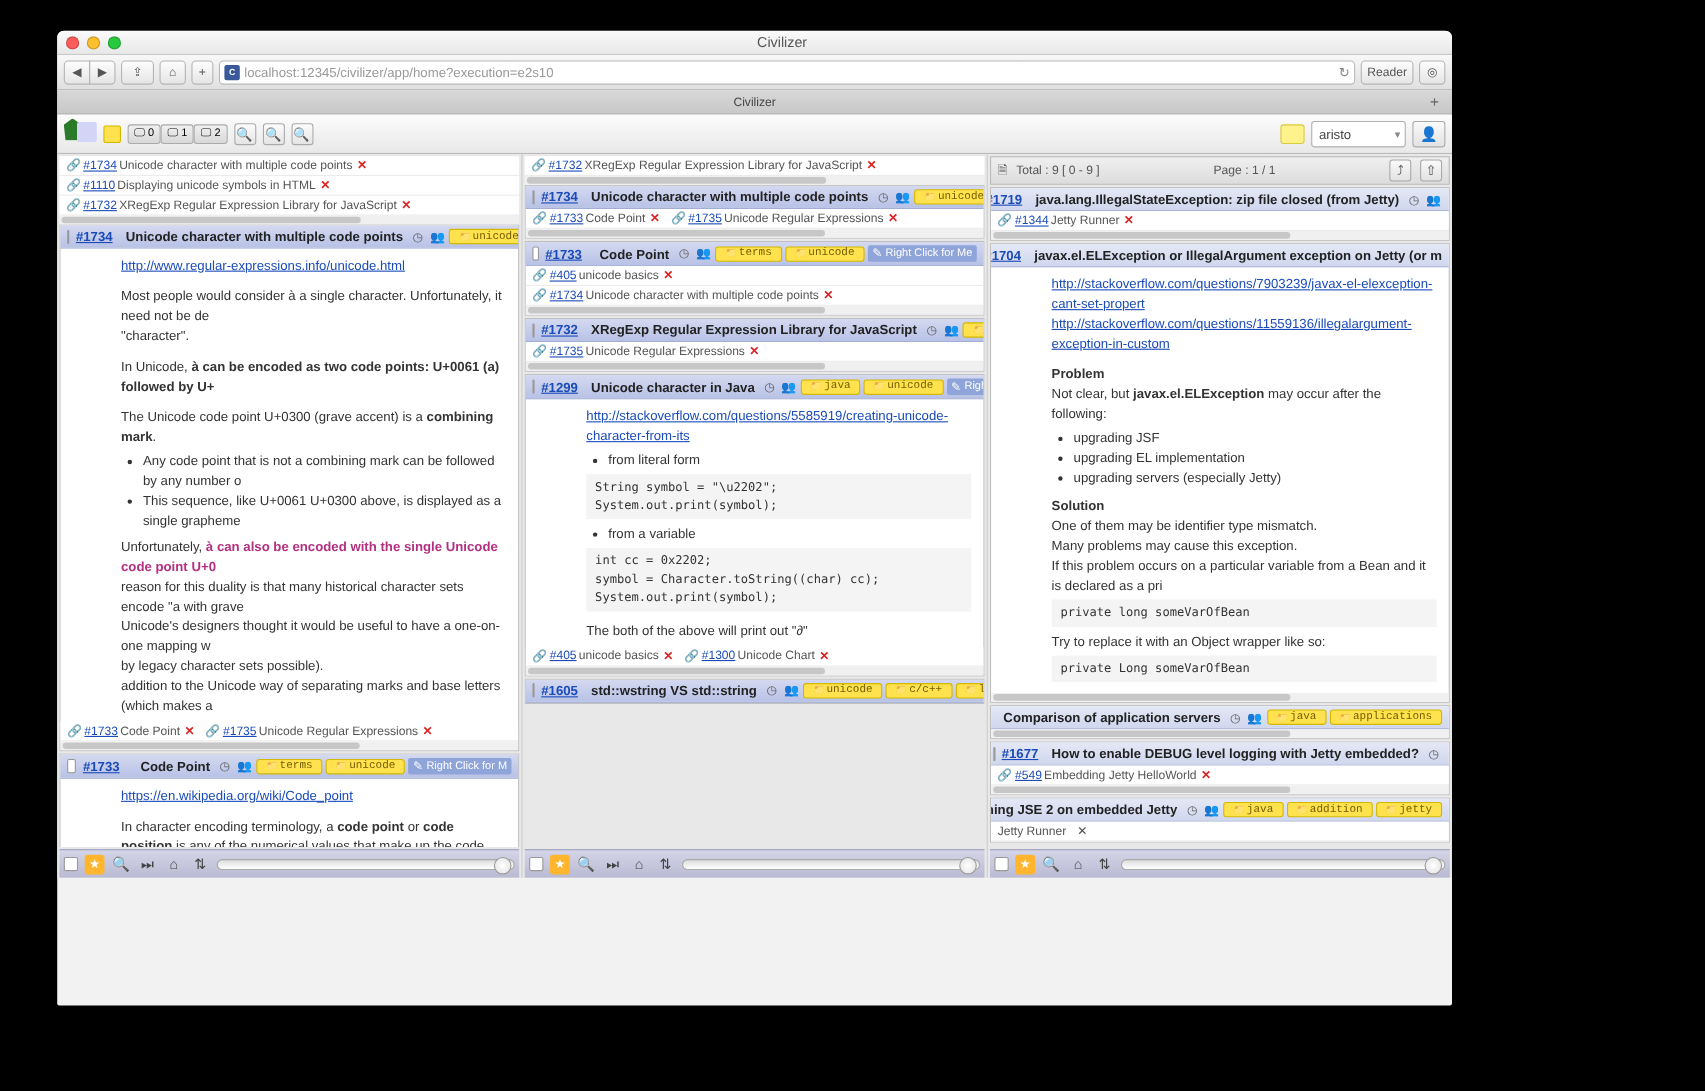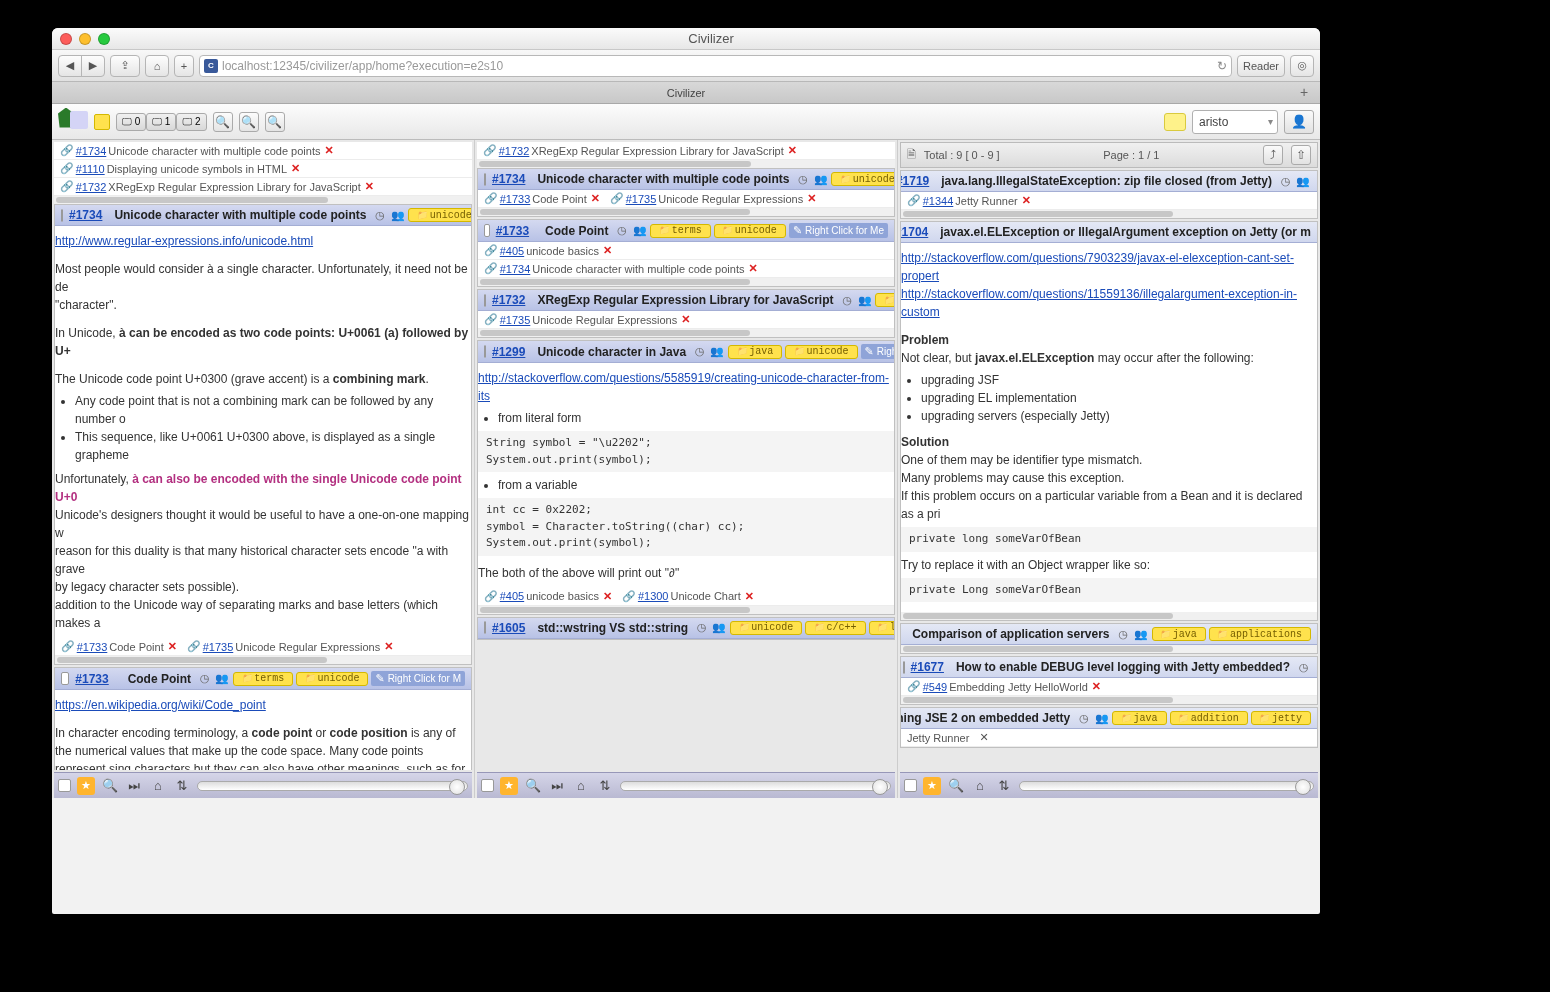--- a/index.html
+++ b/index.html
@@ -52,21 +52,21 @@
 .tag.folder::before{content:"📁";font-size:9px;margin-right:1px;}
 .rcm{color:#fff;background:#8fa4d8;padding:1px 4px;border-radius:2px;font-size:10px;display:flex;align-items:center;gap:3px;}
 .rcm::before{content:"✎";font-size:11px;}
 .relrow{padding:2px 6px;background:#fff;display:flex;flex-wrap:wrap;gap:10px;align-items:center;font-size:11px;color:#555;border-bottom:1px solid #ececec;white-space:nowrap;overflow:hidden;}
 .rel{display:inline-flex;align-items:center;gap:2px;}
 .rel .linkico{color:#999;font-size:11px;}
 .rel a{color:#1a4bb9;text-decoration:underline;cursor:pointer;}
 .rel .rx{color:#d22;font-weight:bold;cursor:pointer;font-size:11px;margin-left:2px;}
 .scrollh{height:8px;background:#f0f0f0;position:relative;}
 .scrollh::after{content:"";position:absolute;left:2px;top:1px;height:6px;width:65%;background:#c7c7c7;border-radius:3px;}
-.body{padding:6px 0;font-size:12px;color:#333;line-height:1.5;}
+.body{padding:6px 11px;font-size:12px;color:#333;line-height:1.5;margin-left:44px;}
 .body a.ext{color:#1a4bb9;text-decoration:underline;}
 .body ul{padding-left:20px;margin:4px 0;}
 .body .mark{color:#b33080;font-weight:bold;}
 .body pre{background:#f4f4f4;padding:4px 8px;font-family:Menlo,monospace;font-size:11px;white-space:pre;margin:4px 0;}
 .infobar{background:linear-gradient(#f0f0f0,#dcdcdc);border:1px solid #bbb;padding:2px 6px;display:flex;align-items:center;gap:8px;font-size:11px;color:#555;margin-bottom:2px;}
 .infobar .spacer{flex:1;}
 .upbtn{width:20px;height:20px;background:linear-gradient(#fafafa,#e2e2e2);border:1px solid #aaa;border-radius:3px;display:flex;align-items:center;justify-content:center;font-size:12px;color:#555;}
 .hspace{display:inline-block;width:12px;}
 </style>
 </head>
@@ -170,22 +170,22 @@
             <a class="ext">http://www.regular-expressions.info/unicode.html</a>
             <p style="margin-top:10px"><span>Most people would consider à a single character. Unfortunately, it need not be de</span></p>
             <p><span>"character".</span></p>
             <p style="margin-top:10px"><span>In Unicode, </span><b>à can be encoded as two code points: U+0061 (a) followed by U+</b></p>
             <p style="margin-top:10px"><span>The Unicode code point U+0300 (grave accent) is a </span><b>combining mark</b><span>.</span></p>
             <ul>
               <li>Any code point that is not a combining mark can be followed by any number o</li>
               <li>This sequence, like U+0061 U+0300 above, is displayed as a single grapheme</li>
             </ul>
             <p style="margin-top:6px"><span>Unfortunately, </span><span class="mark">à can also be encoded with the single Unicode code point U+0</span></p>
+            <p><span>reason for this duality is that many historical character sets encode "a with grave</span></p>
             <p><span>Unicode's designers thought it would be useful to have a one-on-one mapping w</span></p>
-            <p><span>reason for this duality is that many historical character sets encode "a with grave</span></p>
             <p><span>by legacy character sets possible).</span></p>
             <p><span>addition to the Unicode way of separating marks and base letters (which makes a</span></p>
           </div>
           <div class="relrow">
             <span class="rel">
                 <span class="linkico">🔗</span>
                 <a>#1733</a> 
                 <span>Code Point</span>
                 <span class="rx">✕</span>
               </span>

